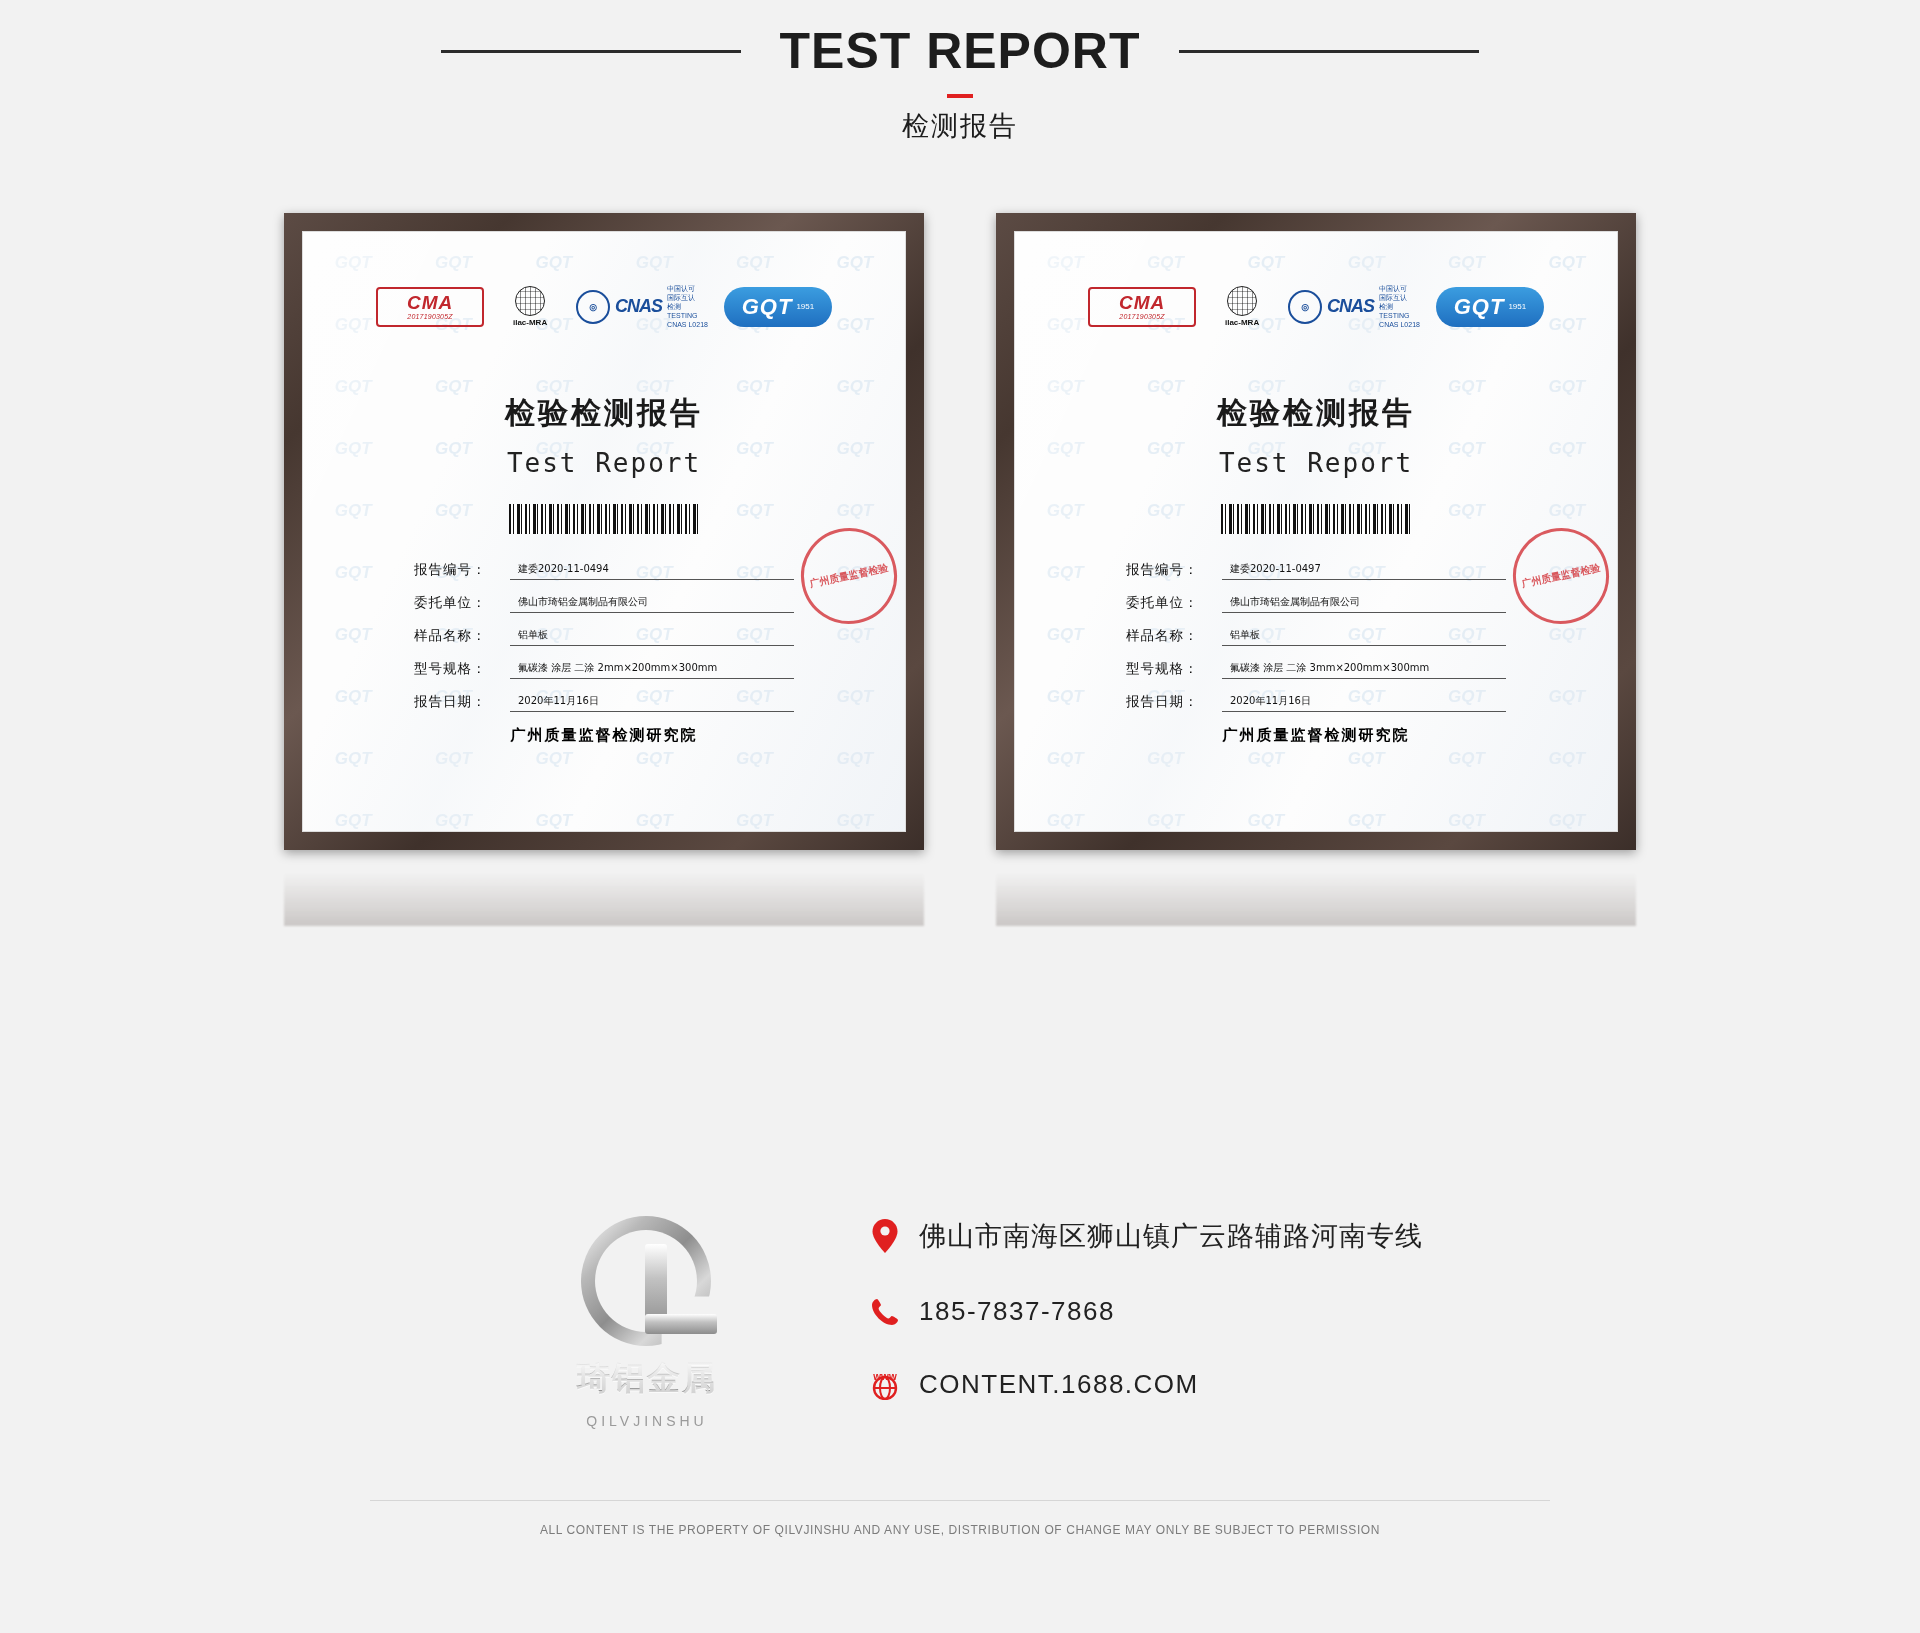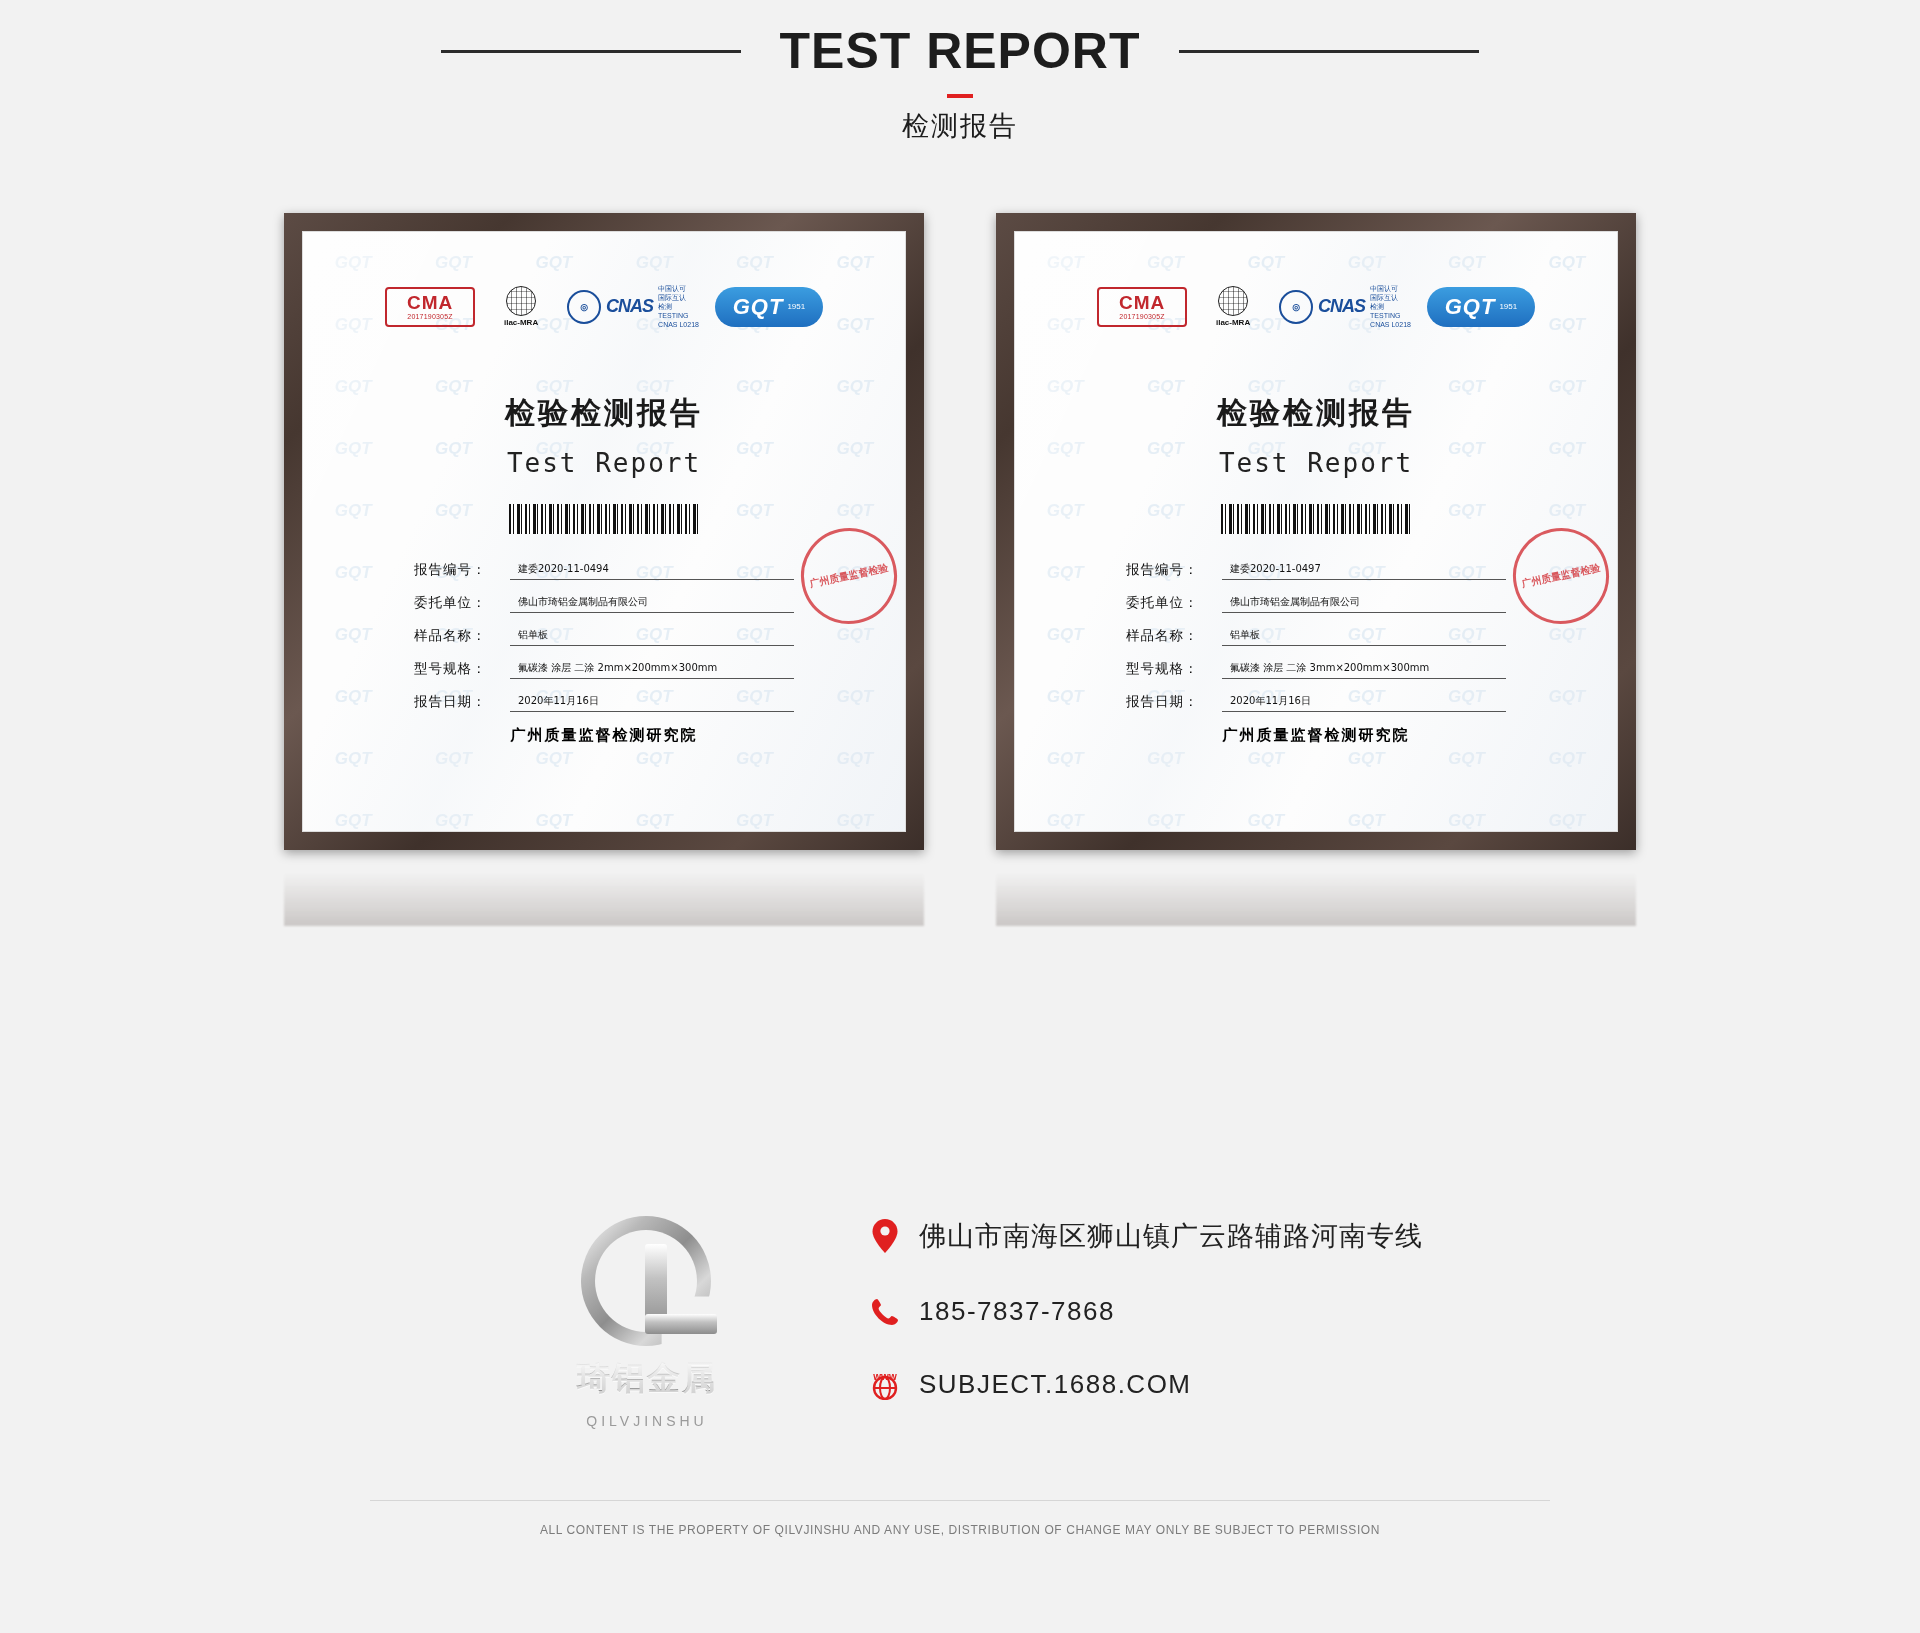--- a/index.html
+++ b/index.html
@@ -119,26 +119,26 @@
 
   
   .logos {
     display: flex;
     align-items: center;
     justify-content: center;
     gap: 16px;
     margin-top: 26px;
   }
   .logo-cma {
-    width: 90px; height: 40px;
+    width: 108px; height: 40px;
     border: 2px solid #c1272d;
     border-radius: 4px;
     position: relative;
     display: flex; flex-direction: column;
-    align-items: center; justify-content: center;
+    align-items: center; justify-content: center; font-style: italic;
   }
   .logo-cma .cma-txt {
     font-size: 19px; font-weight: bold; color: #c1272d;
     letter-spacing: 1px; line-height: 19px;
   }
   .logo-cma .cma-num {
     font-size: 7px; color: #c1272d; letter-spacing: .2px; line-height: 9px;
   }
   .logo-ilac {
     width: 60px; height: 42px;
@@ -676,21 +676,21 @@
       </div>
       <div class="contact-row">
         <span class="c-icon">
           <svg width="32" height="30" viewBox="0 0 32 30">
             <circle cx="16" cy="18" r="11" fill="none" stroke="#e02020" stroke-width="2.4"></circle>
             <ellipse cx="16" cy="18" rx="5" ry="11" fill="none" stroke="#e02020" stroke-width="2"></ellipse>
             <line x1="5" y1="18" x2="27" y2="18" stroke="#e02020" stroke-width="2"></line>
             <text x="16" y="10" font-size="10" font-weight="bold" fill="#e02020" text-anchor="middle" font-family="Liberation Sans">www</text>
           </svg>
         </span>
-        <span class="c-text latin">SUBJECT.1688.COM</span>
+        <span class="c-text latin">CONTENT.1688.COM</span>
       </div>
     </div>
   </div>
 
   <div class="footer">
     <div class="footer-rule"></div>
     <div class="footer-text">ALL CONTENT IS THE PROPERTY OF QILVJINSHU AND ANY USE, DISTRIBUTION OF CHANGE MAY ONLY BE SUBJECT TO PERMISSION</div>
   </div>
 
 </div>

